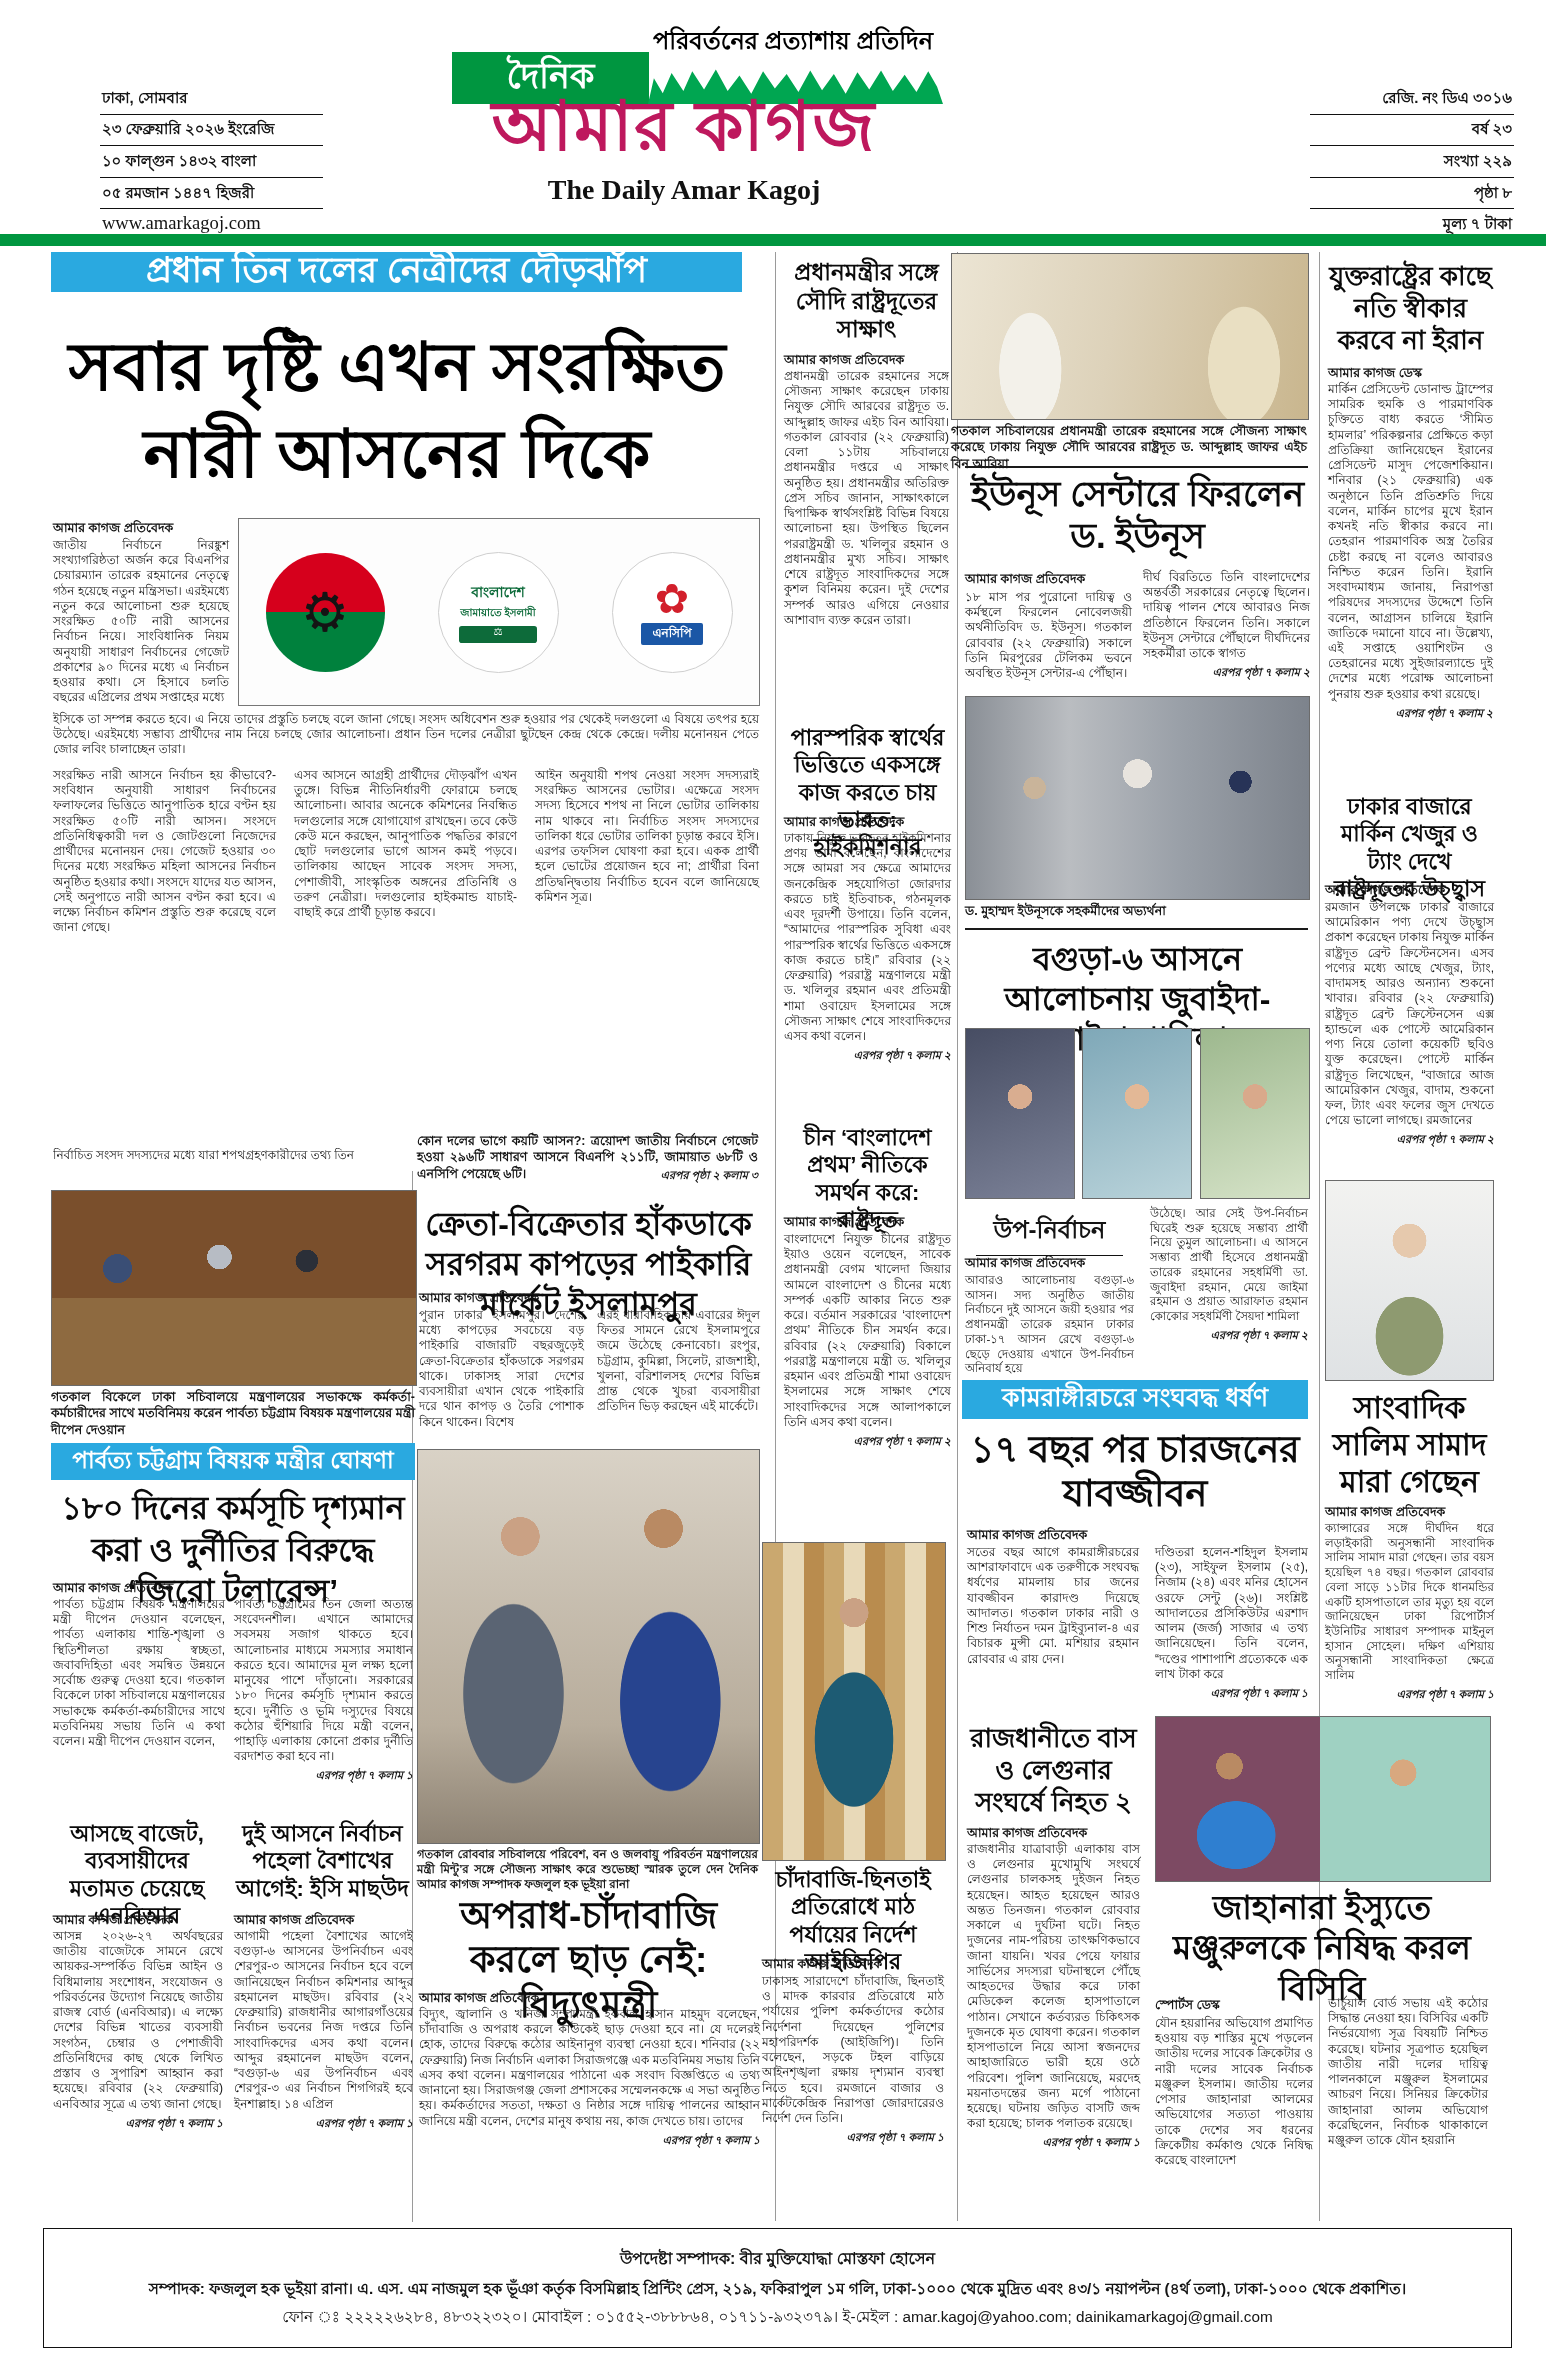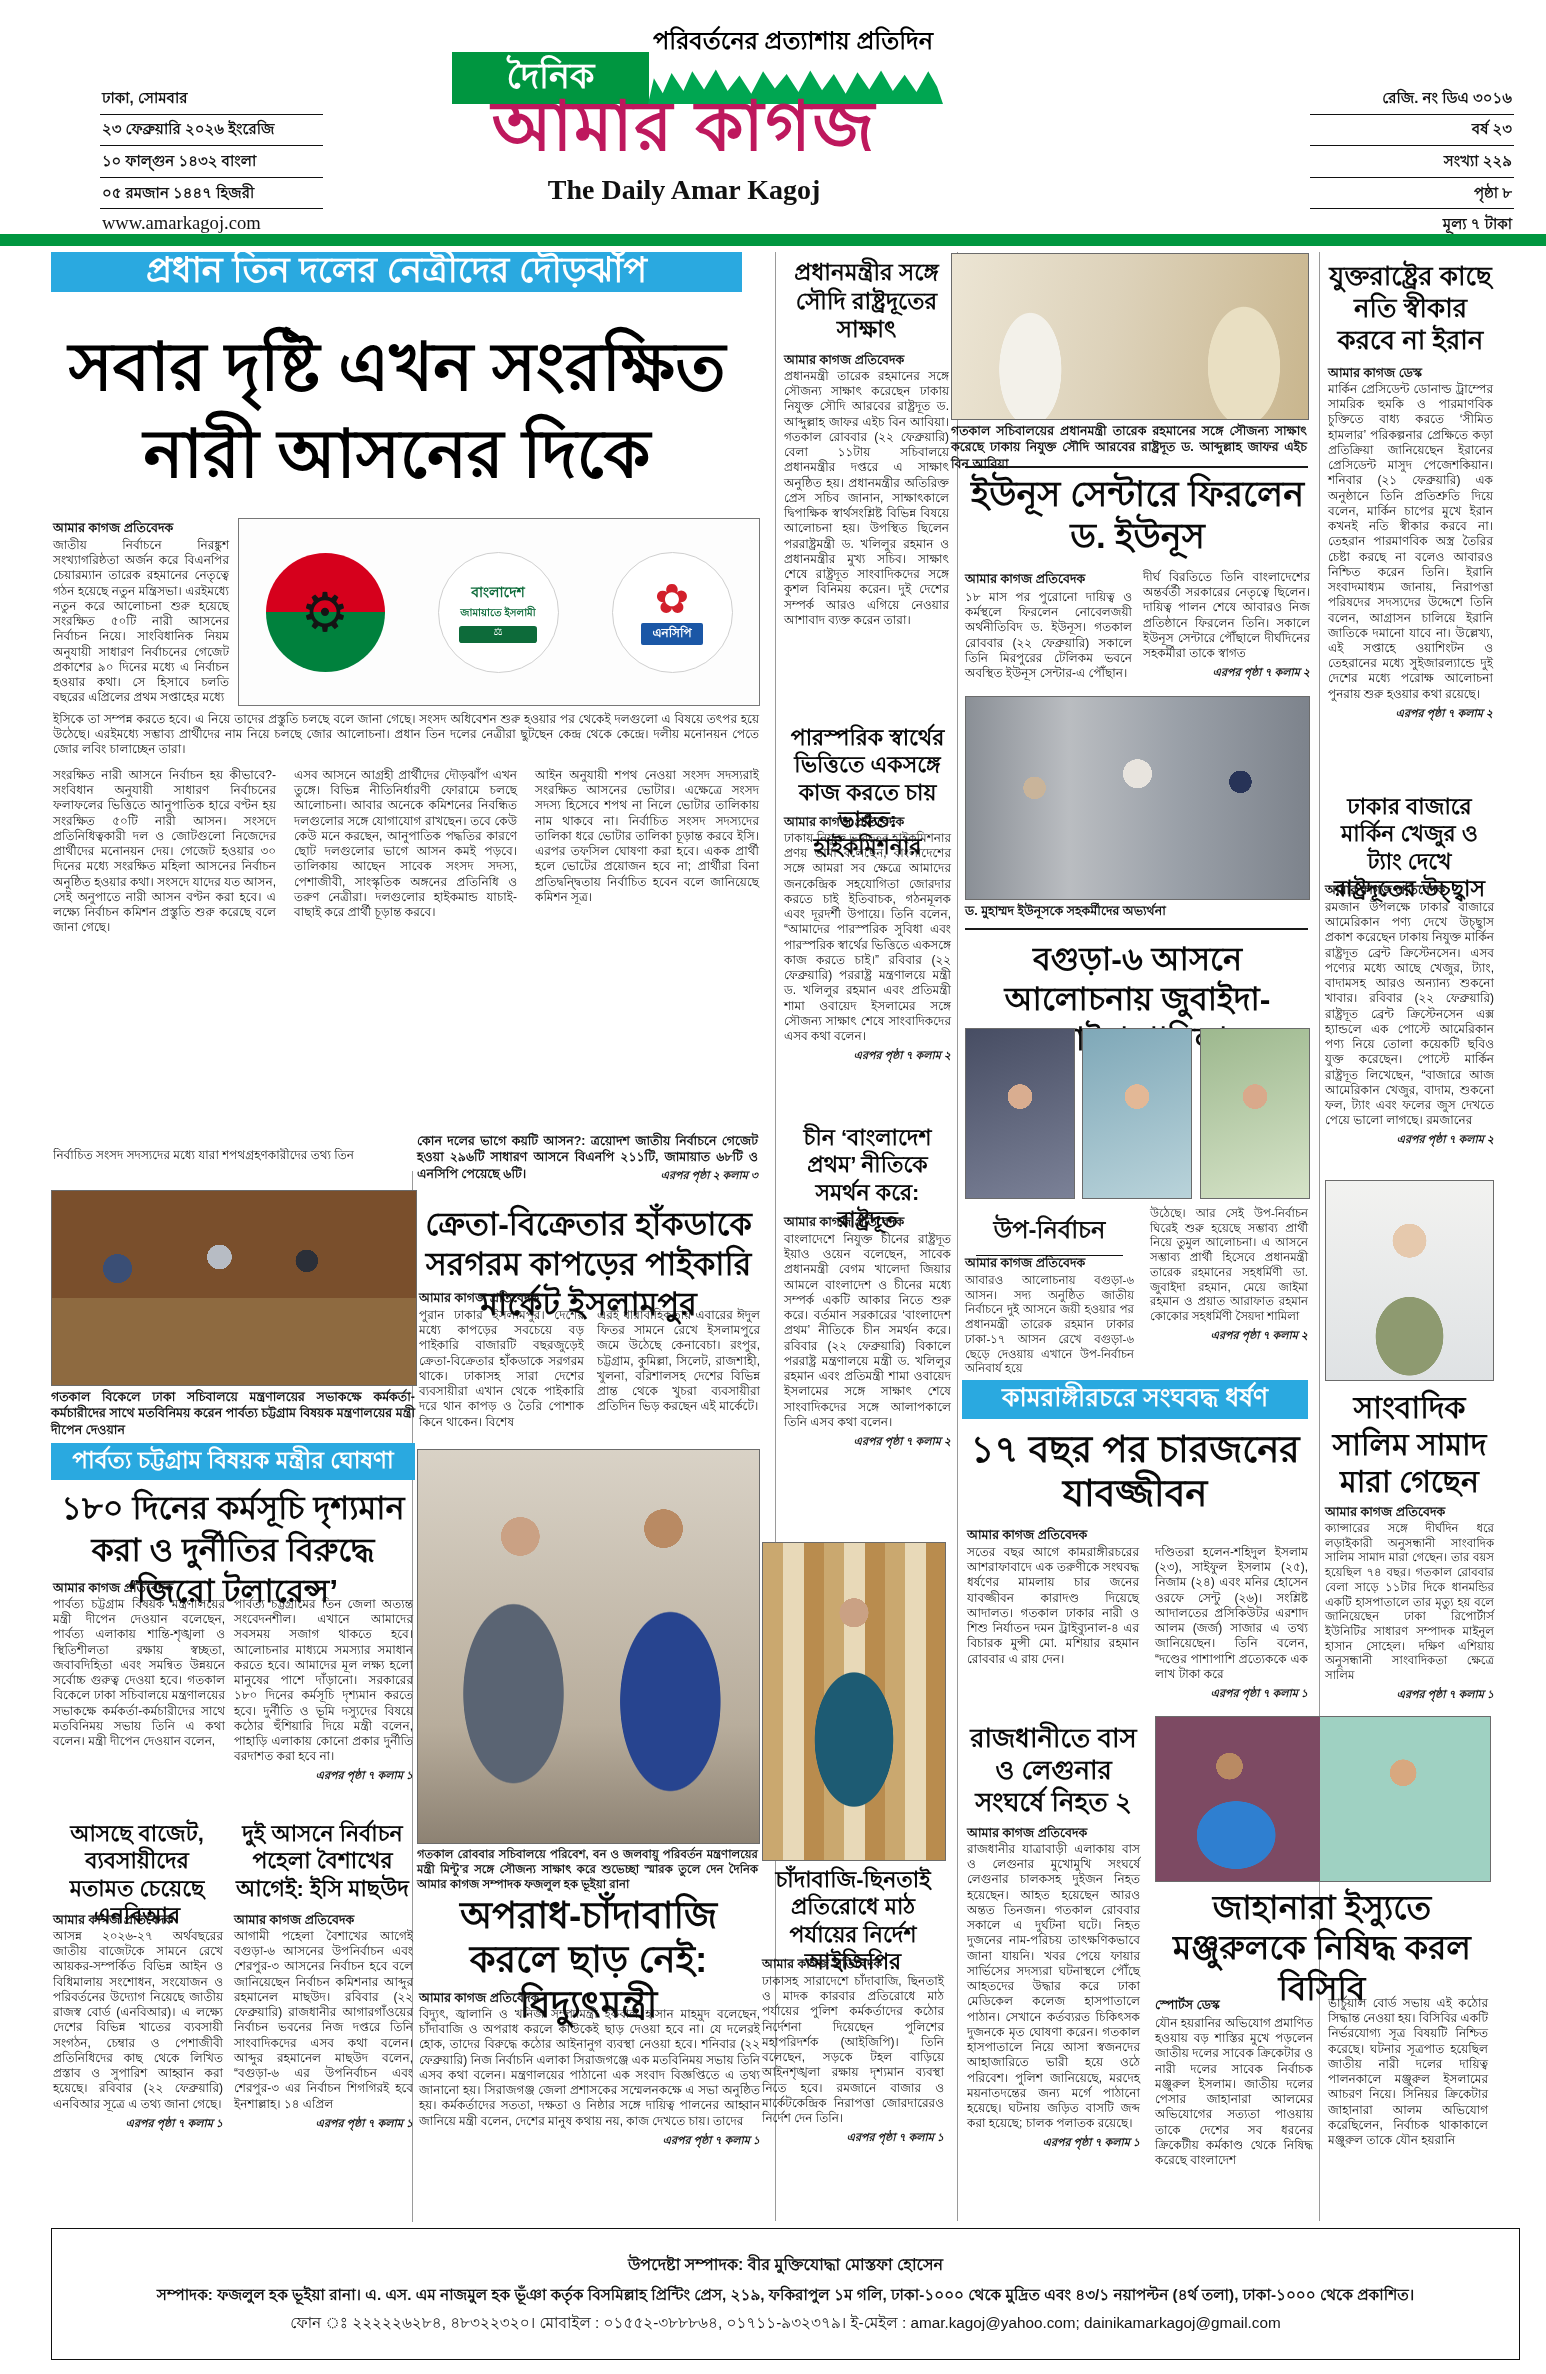--- a/index.html
+++ b/index.html
@@ -255,20 +255,20 @@
        radial-gradient(ellipse 83px 148px at 74% 64%,#27448f 0 60%,transparent 61%),
        linear-gradient(180deg,#d9d2c6,#b8ad9c 70%,#8d8273);"></div>
   <div class="abs cap" style="left:417px;top:1846px;width:341px;font-size:11.6px;">গতকাল রোববার সচিবালয়ে পরিবেশ, বন ও জলবায়ু পরিবর্তন মন্ত্রণালয়ের মন্ত্রী মিন্টু’র সঙ্গে সৌজন্য সাক্ষাৎ করে শুভেচ্ছা স্মারক তুলে দেন দৈনিক আমার কাগজ সম্পাদক ফজলুল হক ভূইয়া রানা</div>
   <div class="abs hl" style="left:417px;top:1894px;width:343px;font-size:37px;line-height:1.2;">অপরাধ-চাঁদাবাজি করলে ছাড় নেই: বিদ্যুৎমন্ত্রী</div>
   <div class="abs by" style="left:419px;top:1989px;">আমার কাগজ প্রতিবেদক</div>
   <div class="abs" style="left:419px;top:2007px;width:341px;">
     <div class="body">বিদ্যুৎ, জ্বালানি ও খনিজ সম্পদমন্ত্রী ইকবাল হাসান মাহমুদ বলেছেন, চাঁদাবাজি ও অপরাধ করলে কাউকেই ছাড় দেওয়া হবে না। যে দলেরই হোক, তাদের বিরুদ্ধে কঠোর আইনানুগ ব্যবস্থা নেওয়া হবে। শনিবার (২২ ফেব্রুয়ারি) নিজ নির্বাচনি এলাকা সিরাজগঞ্জে এক মতবিনিময় সভায় তিনি এসব কথা বলেন। মন্ত্রণালয়ের পাঠানো এক সংবাদ বিজ্ঞপ্তিতে এ তথ্য জানানো হয়। সিরাজগঞ্জ জেলা প্রশাসকের সম্মেলনকক্ষে এ সভা অনুষ্ঠিত হয়। কর্মকর্তাদের সততা, দক্ষতা ও নিষ্ঠার সঙ্গে দায়িত্ব পালনের আহ্বান জানিয়ে মন্ত্রী বলেন, দেশের মানুষ কথায় নয়, কাজ দেখতে চায়। তাদের</div>
     <div class="jump">এরপর পৃষ্ঠা ৭ কলাম ১</div>
   </div>
 
-  <div class="abs" style="left:51px;top:2228px;width:1441px;border:1.9px solid #111;padding:23px 13px;text-align:center;">
+  <div class="abs" style="left:43px;top:2228px;width:1441px;border:1.9px solid #111;padding:17px 13px;text-align:center;">
     <div style="font-size:16px;font-weight:800;margin-bottom:3.7px;">উপদেষ্টা সম্পাদক: বীর মুক্তিযোদ্ধা মোস্তফা হোসেন</div>
     <div style="font-size:15.3px;font-weight:700;margin-bottom:3.7px;">সম্পাদক: ফজলুল হক ভূইয়া রানা। এ. এস. এম নাজমুল হক ভূঁঞা কর্তৃক বিসমিল্লাহ প্রিন্টিং প্রেস, ২১৯, ফকিরাপুল ১ম গলি, ঢাকা-১০০০ থেকে মুদ্রিত এবং ৪৩/১ নয়াপল্টন (৪র্থ তলা), ঢাকা-১০০০ থেকে প্রকাশিত।</div>
     <div style="font-size:15.3px;">ফোন ঃ ২২২২২৬২৮৪, ৪৮৩২২৩২০। মোবাইল : ০১৫৫২-৩৮৮৮৬৪, ০১৭১১-৯৩২৩৭৯। ই-মেইল : amar.kagoj@yahoo.com; dainikamarkagoj@gmail.com</div>
   </div>
 
 </div>
 
 
 </body></html>

